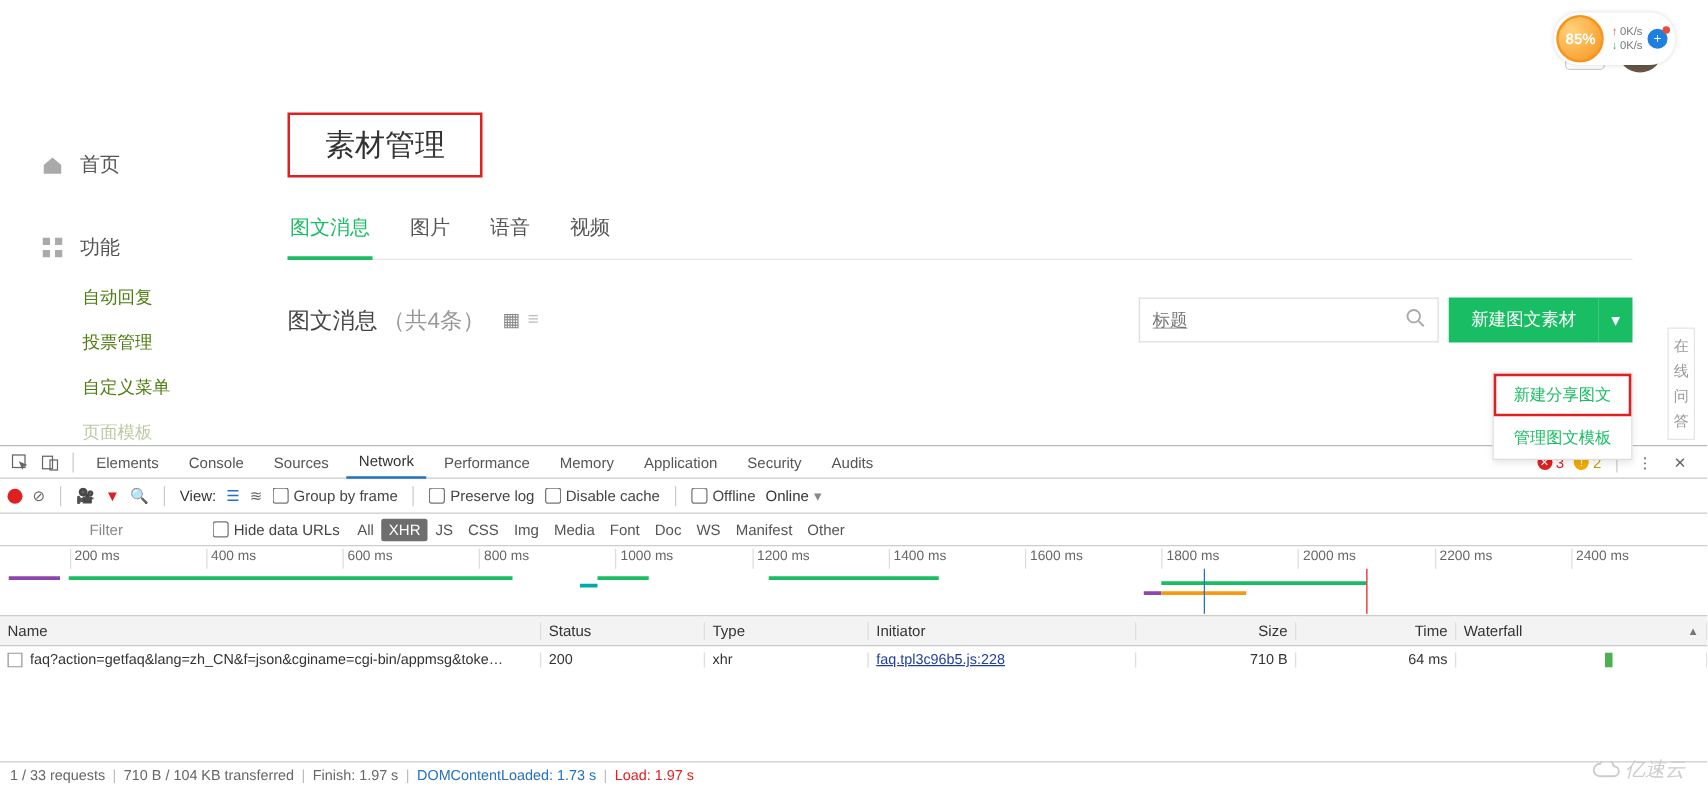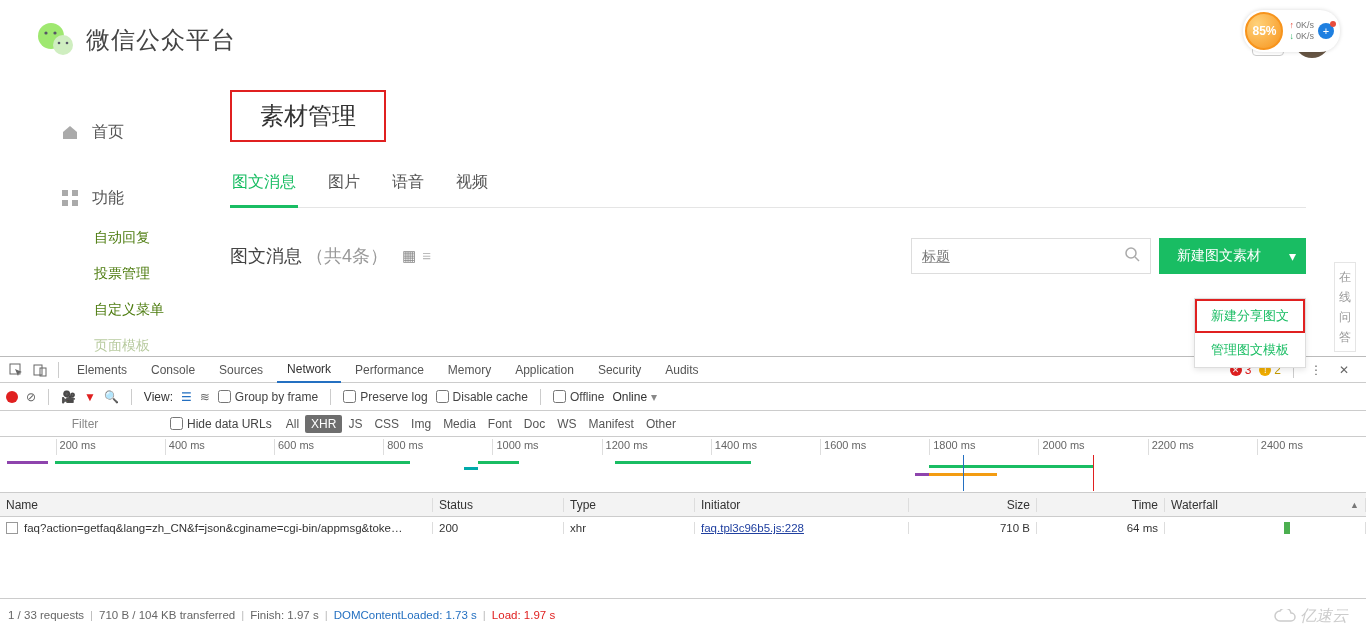--- a/index.html
+++ b/index.html
@@ -15,21 +15,21 @@
   .avatar { width: 36px; height: 36px; border-radius: 50%; background: linear-gradient(#7bb 40%, #b97 40% 75%, #654 75%); }
   .overlay-widget { position: absolute; right: 26px; top: 10px; display: flex; align-items: center; gap: 2px; background: #fff; border-radius: 20px; padding: 2px 6px 2px 2px; box-shadow: 0 0 4px rgba(0,0,0,.15); z-index: 30; }
   .ow-circle { width: 38px; height: 38px; border-radius: 50%; background: radial-gradient(circle at 30% 30%, #ffd27a, #f7941d); display: flex; align-items: center; justify-content: center; color: #fff; font-weight: bold; font-size: 12px; border: 2px solid #f7941d; }
   .ow-speed { font-size: 9px; line-height: 11px; color: #777; display: flex; flex-direction: column; margin-left: 4px; }
   .ow-speed .up::before { content: "↑"; color: #e74c3c; margin-right: 2px; }
   .ow-speed .dn::before { content: "↓"; color: #27ae60; margin-right: 2px; }
   .ow-plus { width: 16px; height: 16px; border-radius: 50%; background: #1e7fe0; color: #fff; font-size: 11px; display: flex; align-items: center; justify-content: center; position: relative; margin-left: 2px;}
   .ow-plus::after { content: ""; position: absolute; top: -2px; right: -2px; width: 6px; height: 6px; border-radius: 50%; background: #e74c3c; }
 
   .wx-body { display: flex; }
-  .wx-sidebar { width: 230px; padding: 30px 0 0 60px; }
+  .wx-sidebar { width: 230px; padding: 30px 0 0 32px; }
   .sb-item { display: flex; align-items: center; gap: 12px; height: 44px; font-size: 16px; color: #555; cursor: pointer; }
   .sb-icon { width: 20px; height: 20px; display: flex; align-items: center; justify-content: center; color: #999; }
   .sb-sub { padding-left: 34px; }
   .sb-sub .sb-item { font-size: 14px; height: 36px; color: #4d7c0f; }
   .sb-divider { height: 22px; }
   .wx-main { flex: 1; padding: 10px 60px 0 0; position: relative; }
   .page-title-box { border: 2px solid #e02020; padding: 8px 28px; font-size: 24px; color: #333; display: inline-block; margin-bottom: 22px; }
   .wx-tabs { display: flex; gap: 28px; border-bottom: 1px solid #e5e5e5; margin-bottom: 30px; }
   .wx-tab { padding: 8px 2px 12px; font-size: 16px; color: #555; cursor: pointer; }
   .wx-tab.active { color: #19bd63; border-bottom: 3px solid #19bd63; margin-bottom: -1px; }
@@ -83,43 +83,30 @@
   .req-head { display: flex; height: 24px; align-items: center; border-bottom: 1px solid #ccc; background: #f3f3f3; }
   .req-head > div, .req-row > div { border-right: 1px solid #ddd; padding: 0 6px; white-space: nowrap; overflow: hidden; text-overflow: ellipsis; display:flex; align-items:center;}
   .c-name { width: 433px; } .c-status{width:131px;} .c-type{width:131px;} .c-init{width:214px;} .c-size{width:128px; justify-content:flex-end;} .c-time{width:128px; justify-content:flex-end;} .c-wf{flex:1;}
   .req-head .c-wf{display:flex; align-items:center;}
   .sort-asc { margin-left:auto; color:#777; font-size:9px;}
   .req-body { flex: 1; overflow: hidden; }
   .req-row { display: flex; height: 22px; align-items: center; font-size: 11.5px; color:#333;}
   .req-row .ico { width: 12px; height: 12px; border: 1px solid #999; margin-right: 6px; display:inline-block;}
   .req-row .lnk { color: #2040a0; text-decoration: underline; cursor:pointer;}
   .wf-bar { width: 6px; height: 12px; background: #4caf50; margin-left: 60%; }
-  .dt-status { height: 33px; border-top: 1px solid #ccc; display: flex; align-items: center; padding: 0 8px; gap: 6px; color: #666; font-size: 11.5px; }
+  .dt-status { height: 22px; border-top: 1px solid #ccc; display: flex; align-items: center; padding: 0 8px; gap: 6px; color: #666; font-size: 11.5px; }
   .dt-status .sep{color:#bbb;}
   .dcl{color:#2470c1;} .ld{color:#e02020;}
   .watermark { position: absolute; right: 18px; bottom: 4px; color: #ccc; font-size: 16px; font-style: italic; display:flex; align-items:center; gap:4px; z-index: 40;}
 </style>
 </head>
 <body>
 
 <div class="wx-page">
   <div class="wx-header">
-    <div class="wx-logo">
-      <span class="wx-logo-icon">
-        <svg viewBox="0 0 40 40">
-            <circle cx="15" cy="16" r="13" fill="#9fe870"></circle>
-            <circle cx="27" cy="25" r="10" fill="#cfeec0"></circle>
-            <circle cx="10" cy="13" r="1.6" fill="#556"></circle>
-            <circle cx="19" cy="13" r="1.6" fill="#556"></circle>
-            <circle cx="23" cy="23" r="1.3" fill="#556"></circle>
-            <circle cx="31" cy="23" r="1.3" fill="#556"></circle>
-          </svg>
-      </span>
-      <span class="wx-title">微信公众平台</span>
-    </div>
     <div class="wx-header-right">
       <div class="mail-icon">
         <svg width="18" height="14" viewBox="0 0 18 14">
             <rect x="0.5" y="0.5" width="17" height="13" rx="1.5" fill="none" stroke="#999"></rect>
             <path d="M1 1l8 6 8-6" fill="none" stroke="#999"></path>
           </svg>
       </div>
       <div class="avatar"></div>
     </div>
   </div>

